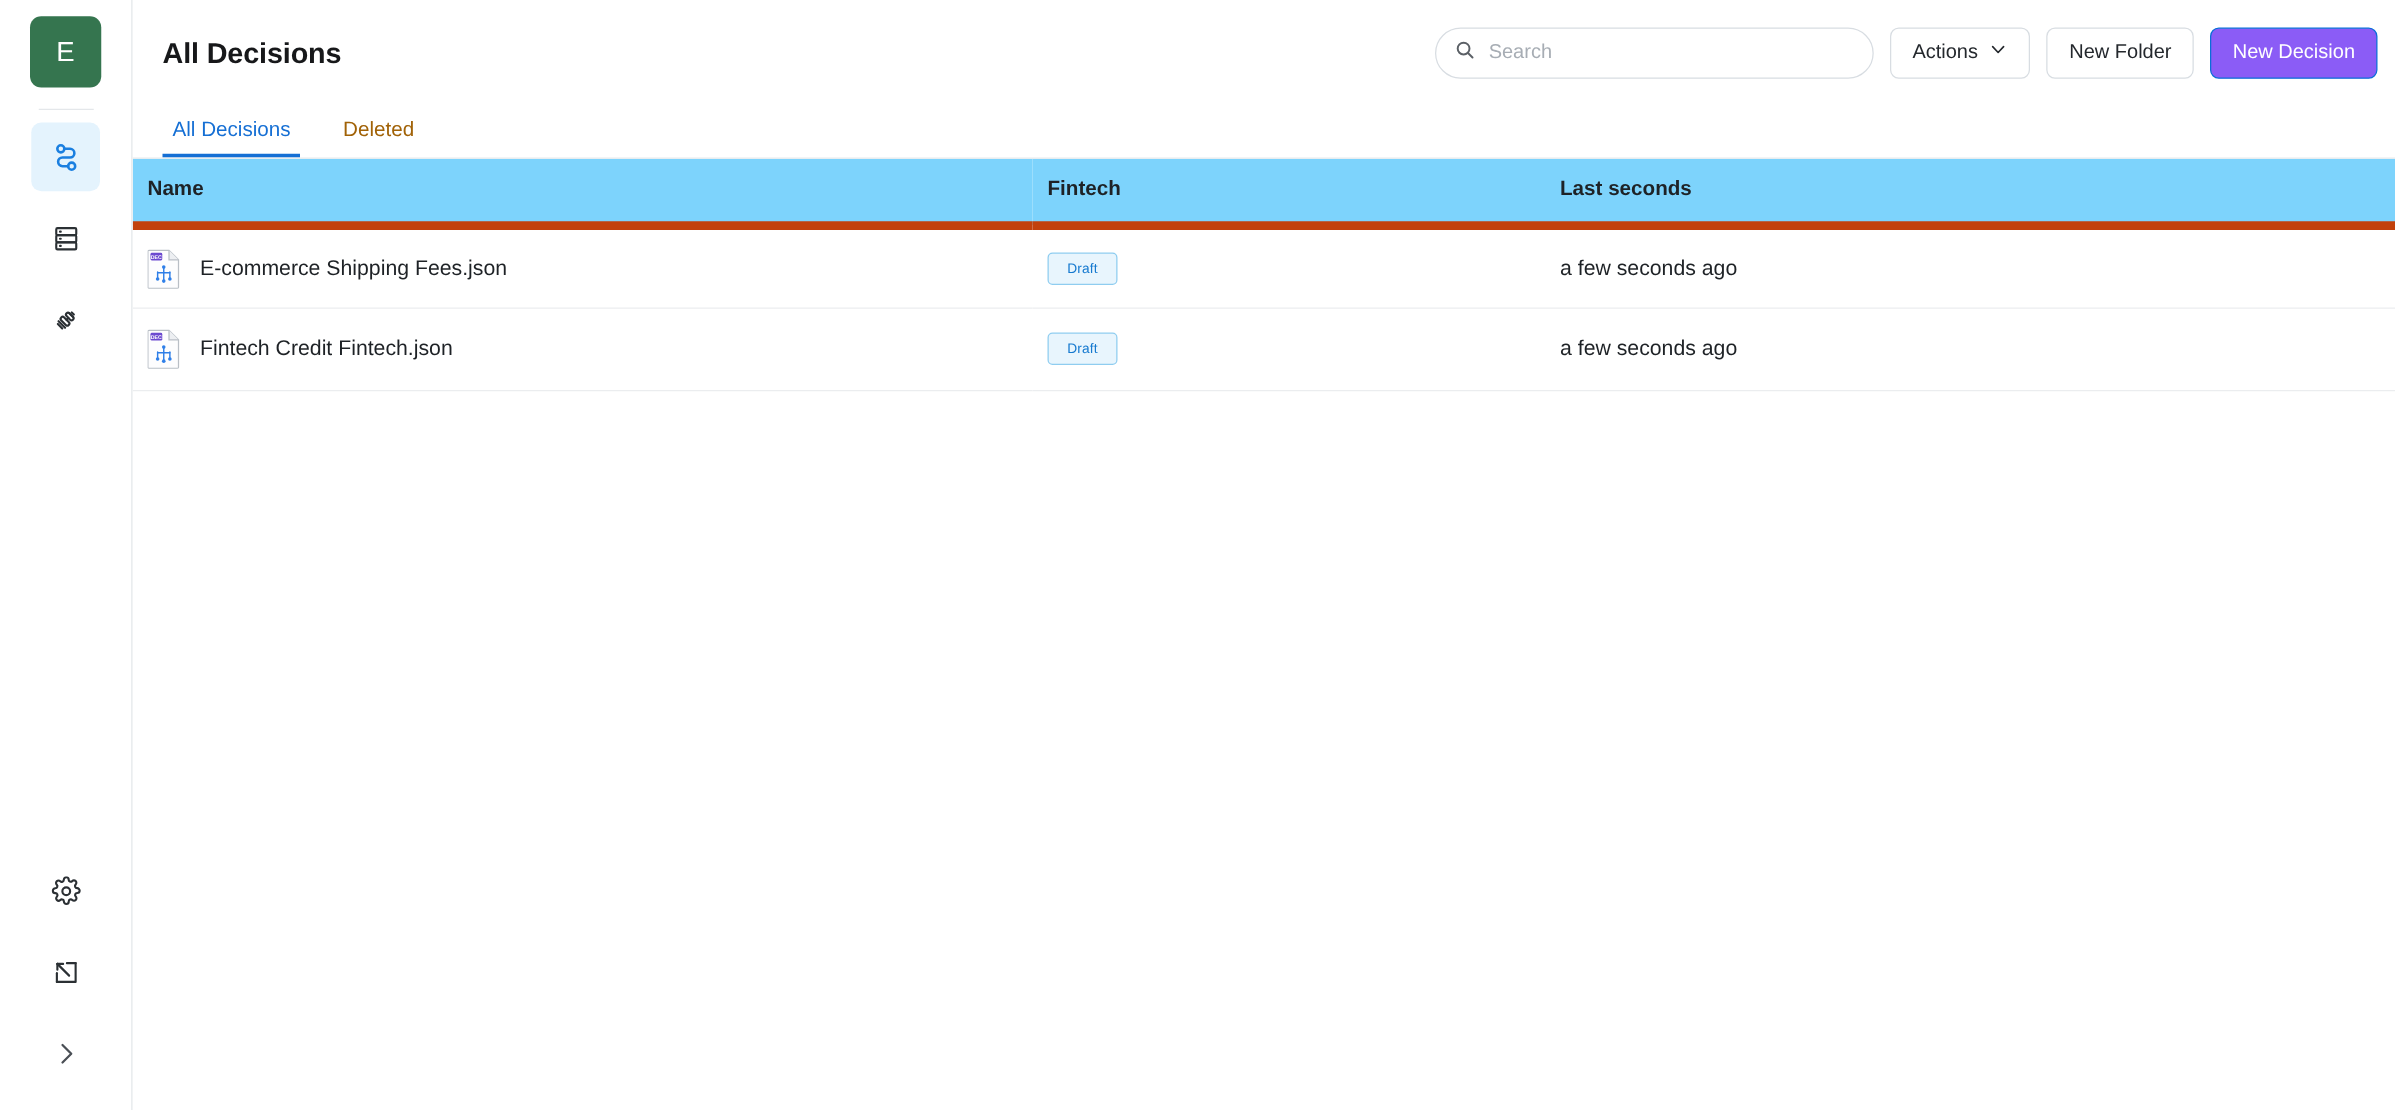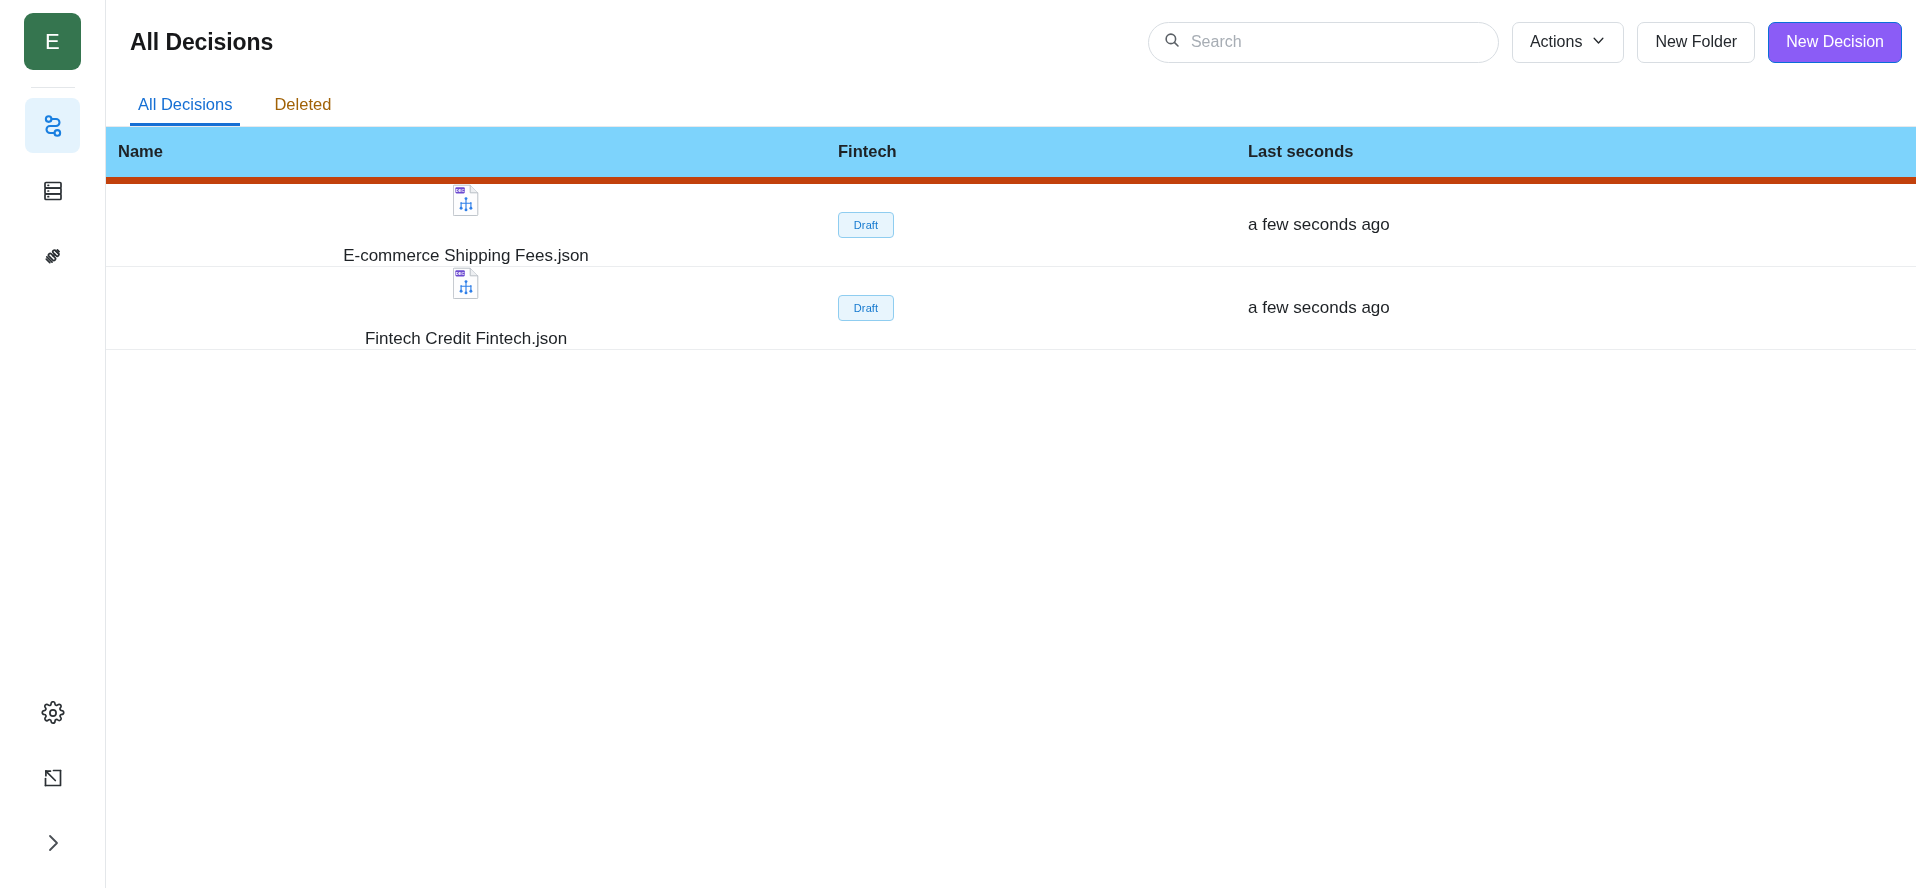--- a/index.html
+++ b/index.html
@@ -223,22 +223,21 @@
     vertical-align: middle;
   }
   td.c-name { padding-left: 34px; }
   td.c-mod  { padding-left: 32px; color: #8a9199; font-size: 16.5px; }
 
   tbody tr { cursor: pointer; }
 
   .name-cell {
     display: flex;
     align-items: center;
-    gap: 30px;
-    flex-direction: column;
+    gap: 16px;
   }
 
   .file-icon { flex: 0 0 26px; width: 26px; height: 32px; display: block; }
 
   .badge {
     display: inline-flex;
     align-items: center;
     justify-content: center;
     height: 26px;
     min-width: 56px;

